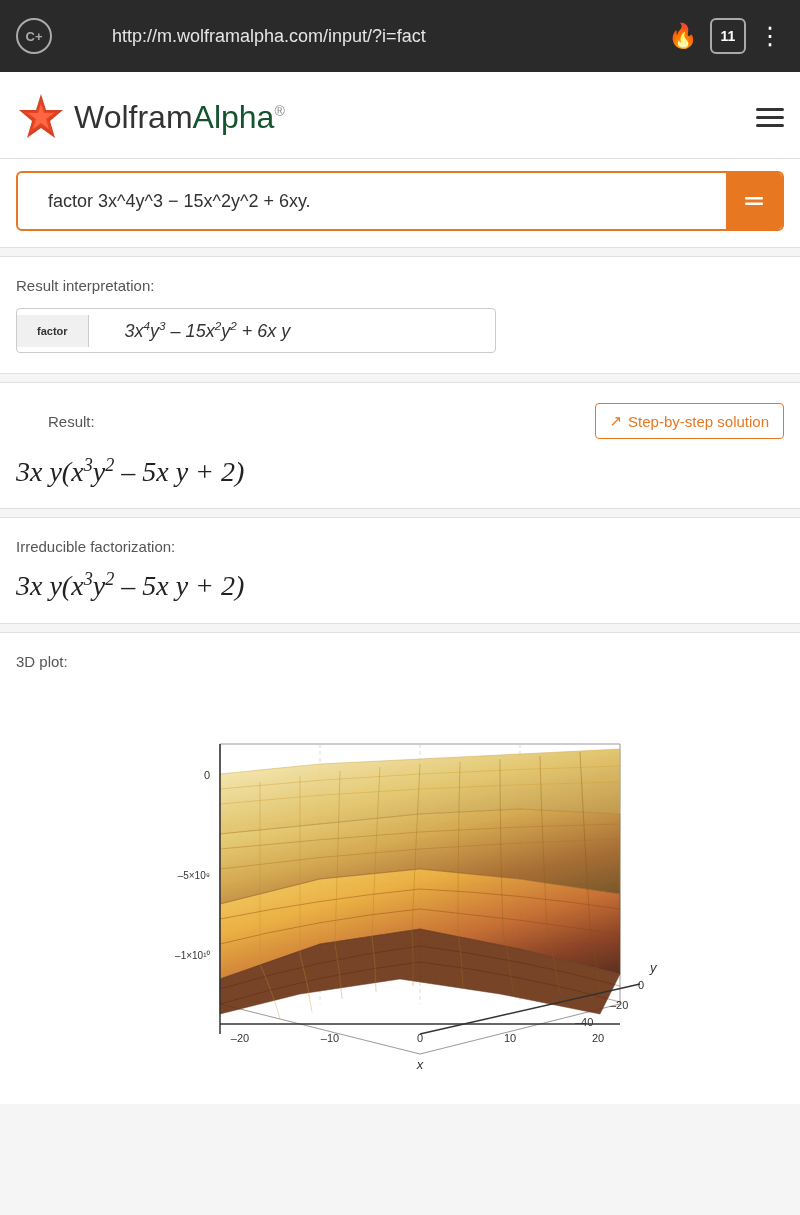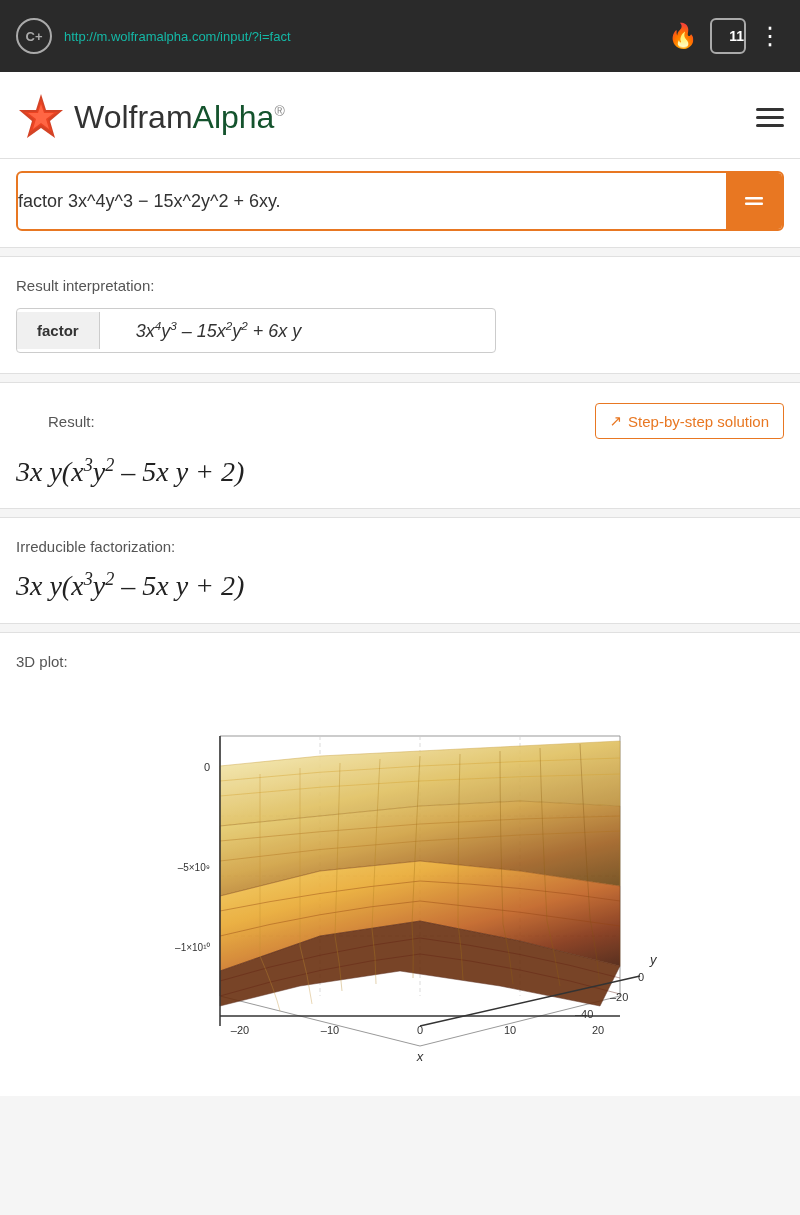--- a/index.html
+++ b/index.html
@@ -22,43 +22,44 @@
       gap: 12px;
     }
     .browser-tab-indicator {
       width: 36px;
       height: 36px;
       border: 2px solid #aaa;
       border-radius: 6px;
       color: #fff;
       display: flex;
       align-items: center;
-      justify-content: flex-end;
+      justify-content: center;
       font-size: 14px;
       font-weight: bold;
     }
     .browser-cplusplus {
       width: 36px;
       height: 36px;
       border: 2px solid #aaa;
       border-radius: 50%;
       color: #aaa;
       display: flex;
       align-items: center;
       justify-content: center;
       font-size: 13px;
       font-weight: bold;
     }
     .browser-url {
       flex: 1;
-      color: #14b8a6;
-      font-size: 13px;
+      color: #e5e5e5;
+      font-size: 18px;
       overflow: hidden;
       white-space: nowrap;
       text-overflow: ellipsis;
+      margin-left: 48px;
     }
     .browser-flame {
       color: #ff6622;
       font-size: 24px;
     }
     .browser-dots {
       color: #fff;
       font-size: 24px;
       letter-spacing: 2px;
     }
@@ -110,21 +111,21 @@
       border: 2.5px solid #e87722;
       border-radius: 6px;
       background: #fff;
       overflow: hidden;
     }
     .search-input {
       flex: 1;
       border: none;
       outline: none;
       font-size: 18px;
-      padding: 14px 0;
+      padding: 14px 30px;
       color: #333;
       background: transparent;
     }
     .search-button {
       background: #e87722;
       border: none;
       width: 56px;
       height: 56px;
       display: flex;
       align-items: center;
@@ -158,21 +159,21 @@
       align-items: center;
       border: 1px solid #ccc;
       border-radius: 4px;
       overflow: hidden;
       max-width: 480px;
     }
     .interpretation-keyword {
       background: #f0f0f0;
       border-right: 1px solid #ccc;
       padding: 10px 20px;
-      font-size: 15px;
+      font-size: 11px;
       font-weight: bold;
       color: #333;
     }
     .interpretation-expr {
       padding: 10px 36px;
       font-size: 18px;
       color: #333;
       font-style: italic;
     }
 
@@ -314,21 +315,21 @@
 
 <div class="section">
   <div class="section-label">Irreducible factorization:</div>
   <div class="math-large">
     3<i>x y</i>(<i>x</i><sup>3</sup><i>y</i><sup>2</sup> – 5<i>x y</i> + 2)
   </div>
 </div>
 
 <div class="plot-section">
   <div class="plot-header">
-    <span class="section-label" style="margin-bottom:0">3D plot:</span>
+    <span class="section-label" style="margin-bottom:8px">3D plot:</span>
   </div>
   <div class="plot-container">
 
     <svg width="560" height="390" viewBox="0 0 560 390" style="display:block;">
       <defs>
         <linearGradient id="surfaceGrad1" x1="0%" y1="0%" x2="100%" y2="100%">
           <stop offset="0%" style="stop-color:#f5d060;stop-opacity:1"></stop>
           <stop offset="30%" style="stop-color:#e8a830;stop-opacity:1"></stop>
           <stop offset="60%" style="stop-color:#c06020;stop-opacity:1"></stop>
           <stop offset="80%" style="stop-color:#803010;stop-opacity:1"></stop>

